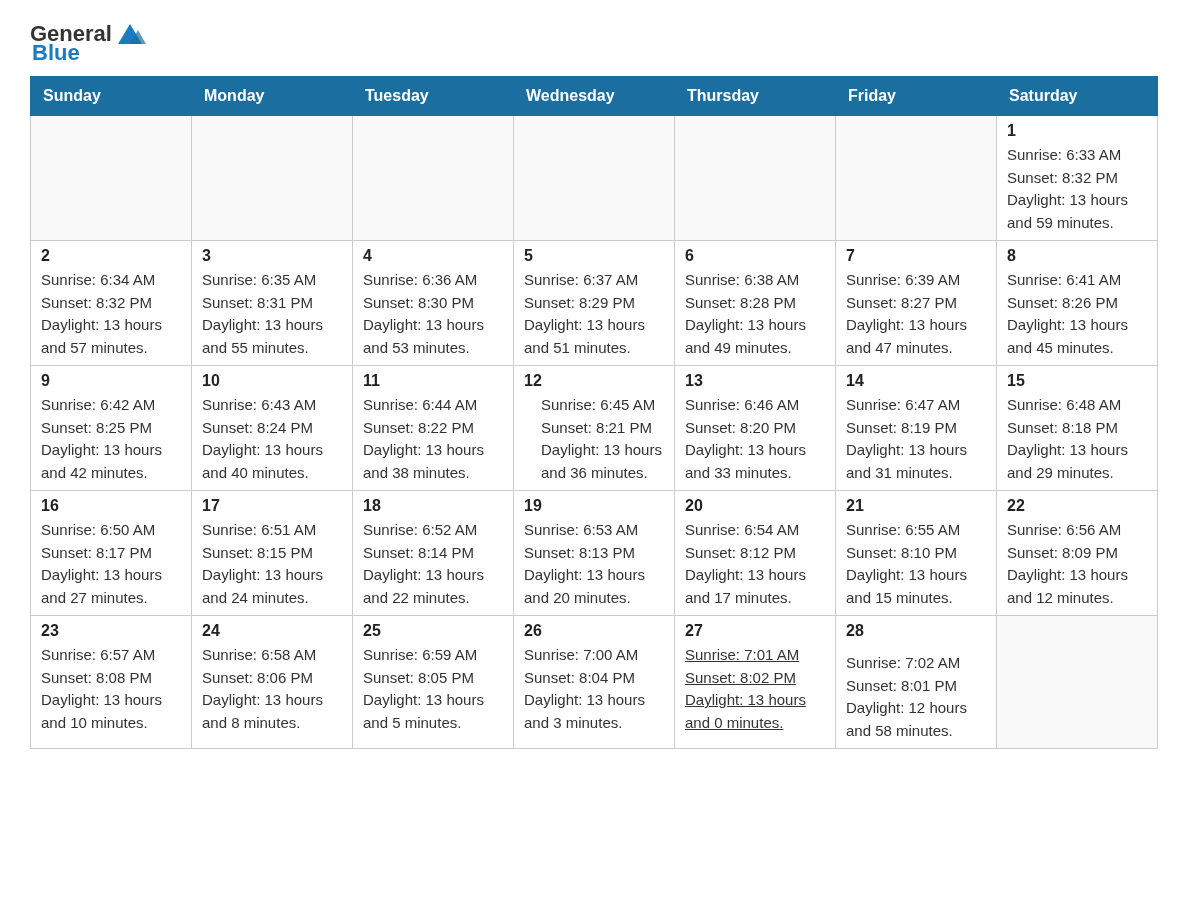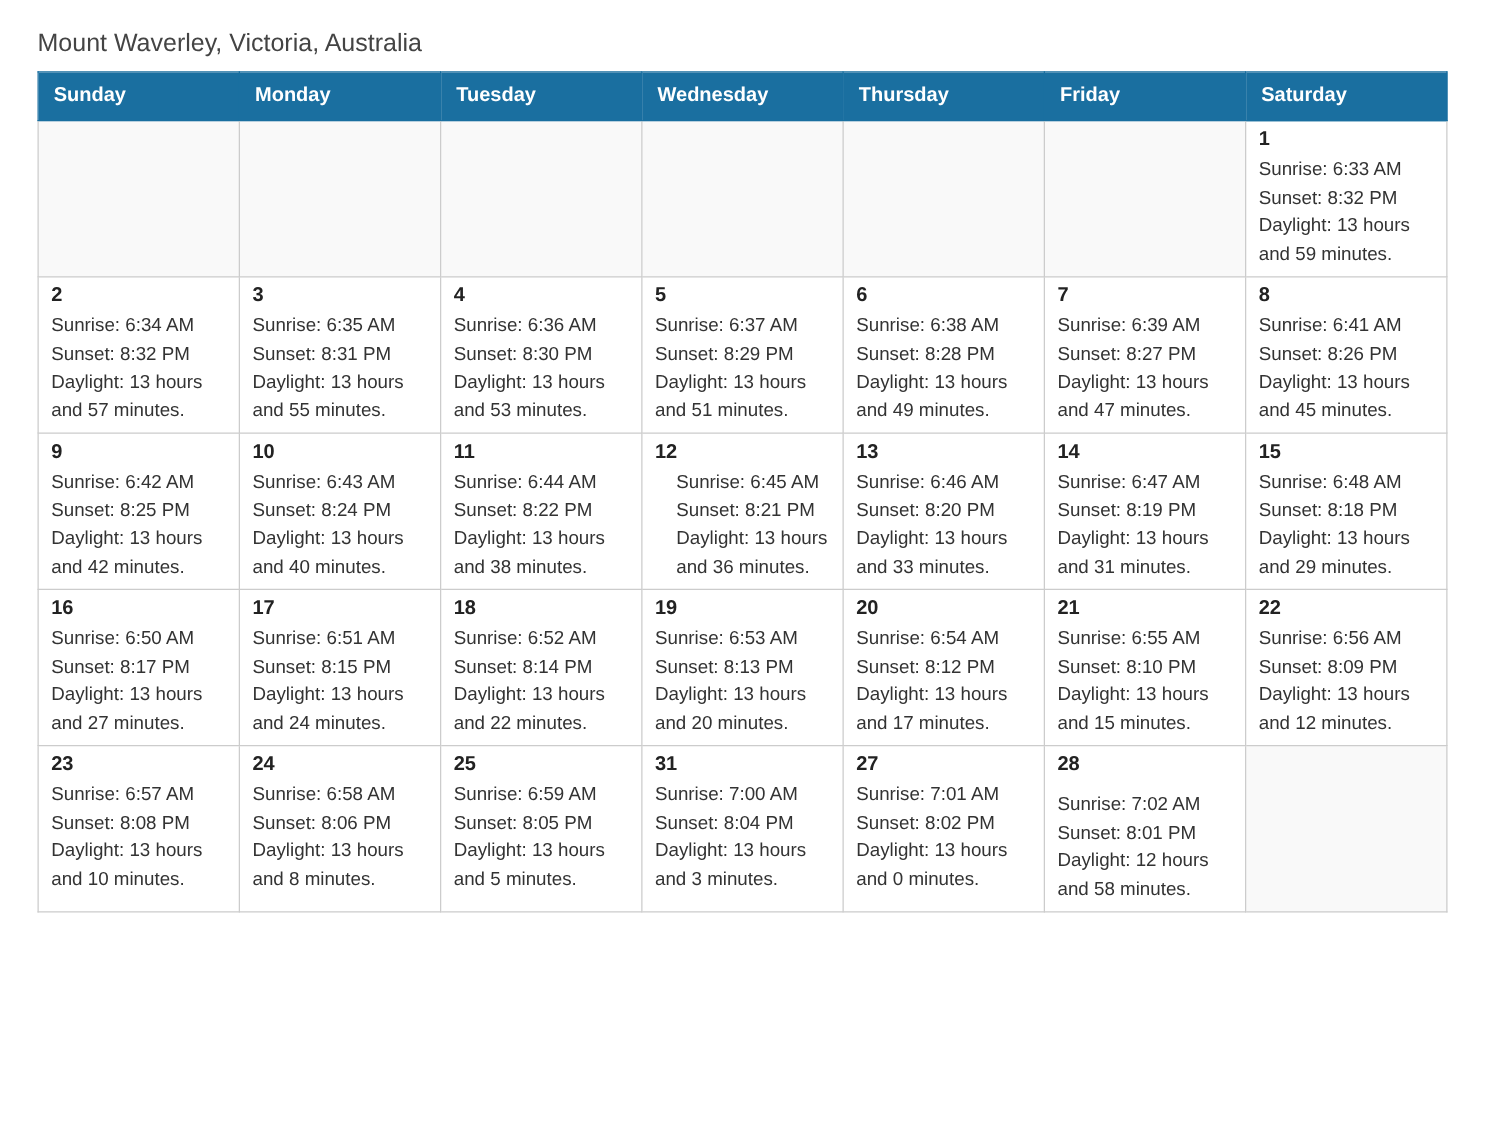--- a/index.html
+++ b/index.html
@@ -85,22 +85,33 @@
       background-color: #fff;
     }
     .week-row td {
       height: 110px;
     }
   </style>
 </head>
 <body>
 
 <div class="header">
+  <div class="logo">
+    <div style="display:flex; flex-direction:column; align-items:flex-start;">
+      <div style="display:flex; align-items:center;">
+        <span class="logo-text">General</span>
+        <svg width="32" height="32" viewBox="0 0 32 32" style="margin-left:2px; margin-top:-4px;">
+          <polygon points="4,28 16,8 28,28" fill="#1a7bbf"></polygon>
+          <polygon points="16,28 24,14 32,28" fill="#1a6fa0" opacity="0.7"></polygon>
+        </svg>
+      </div>
+      <span class="logo-text logo-blue" style="margin-top:-8px; margin-left:2px;">Blue</span>
+    </div>
+  </div>
   <div class="title-section">
-    <div class="location-title">Mount Waverley, Victoria, Australia</div>
   </div>
 </div>
 
 <table class="calendar-table">
   <thead>
     <tr>
     <th>Sunday</th>
         <th>Monday</th>
         <th>Tuesday</th>
         <th>Wednesday</th>
@@ -269,28 +280,28 @@
 Sunset: 8:06 PM
 Daylight: 13 hours and 8 minutes.</div>
         </td>
         <td>
           <span class="day-number">25</span>
           <div class="day-info" style="white-space: pre-line;">Sunrise: 6:59 AM
 Sunset: 8:05 PM
 Daylight: 13 hours and 5 minutes.</div>
         </td>
         <td>
-          <span class="day-number">31</span>
+          <span class="day-number">26</span>
           <div class="day-info" style="white-space: pre-line;">Sunrise: 7:00 AM
 Sunset: 8:04 PM
 Daylight: 13 hours and 3 minutes.</div>
         </td>
         <td>
           <span class="day-number">27</span>
-          <div class="day-info" style="white-space: pre-line;">Sunrise: 7:01 AM
+          <div class="day-info" style="white-space: pre-line; text-decoration: underline;">Sunrise: 7:01 AM
 Sunset: 8:02 PM
 Daylight: 13 hours and 0 minutes.</div>
         </td>
         <td>
           <span class="day-number">28</span>
           <div class="day-info" style="white-space: pre-line; margin-top: 12px;">Sunrise: 7:02 AM
 Sunset: 8:01 PM
 Daylight: 12 hours and 58 minutes.</div>
         </td>
         <td class="empty-cell"></td>

